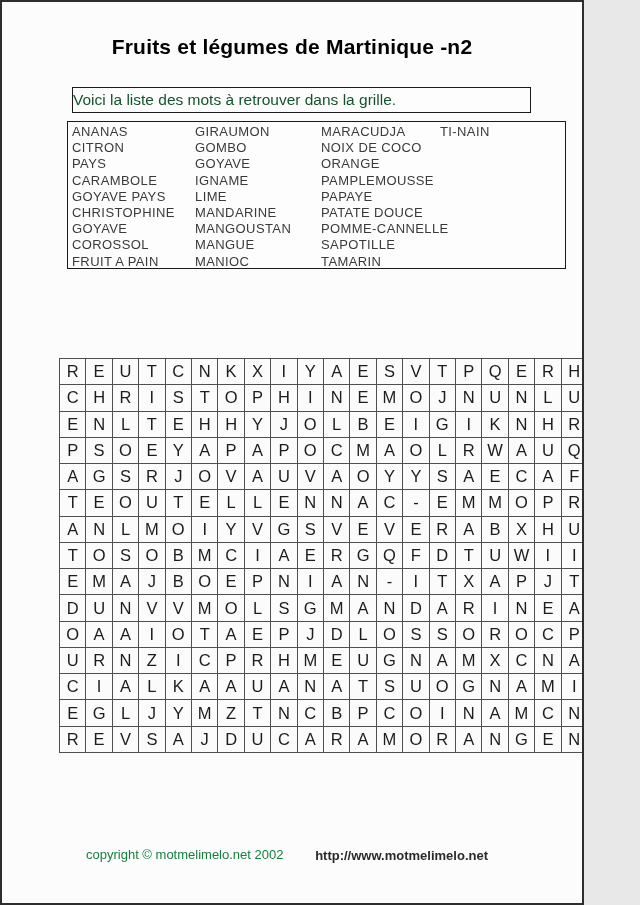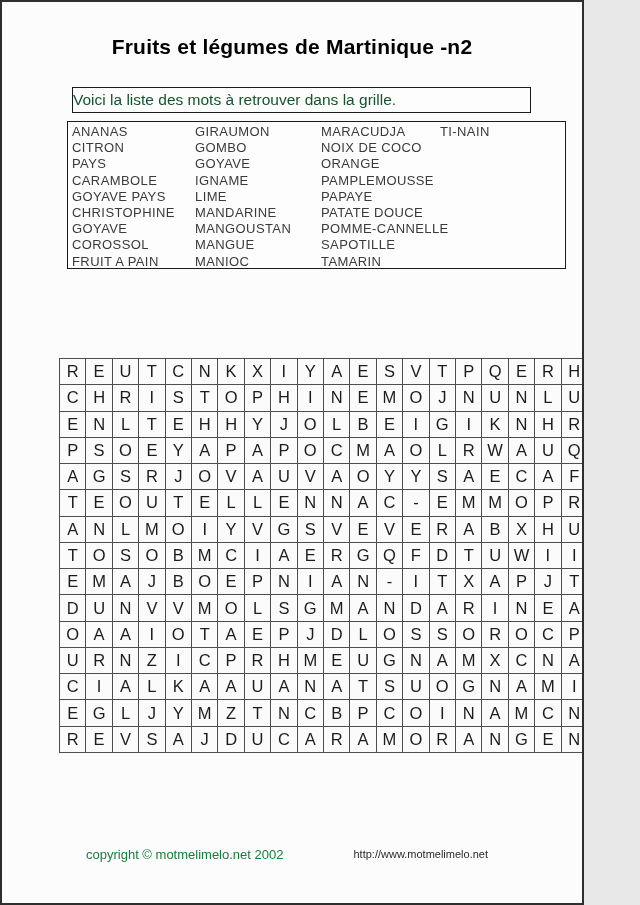--- a/index.html
+++ b/index.html
@@ -69,21 +69,21 @@
     display:flex;align-items:center;justify-content:center;
     font-size:16.5px;color:var(--text);
     font-weight:400;
   }
   .footer-left{
     position:absolute;left:84px;top:845px;
     font-size:13px;color:#15803d;
   }
   .footer-right{
     position:absolute;right:94px;top:846px;
-    font-size:11px;color:#2a2a2a;
+    font-size:13px;color:#2a2a2a;font-weight:bold;
   }
 </style>
 </head>
 <body>
 
 <div class="page">
 
   <div class="title">Fruits et légumes de Martinique -n2</div>
 
   <div class="instruction-box">

